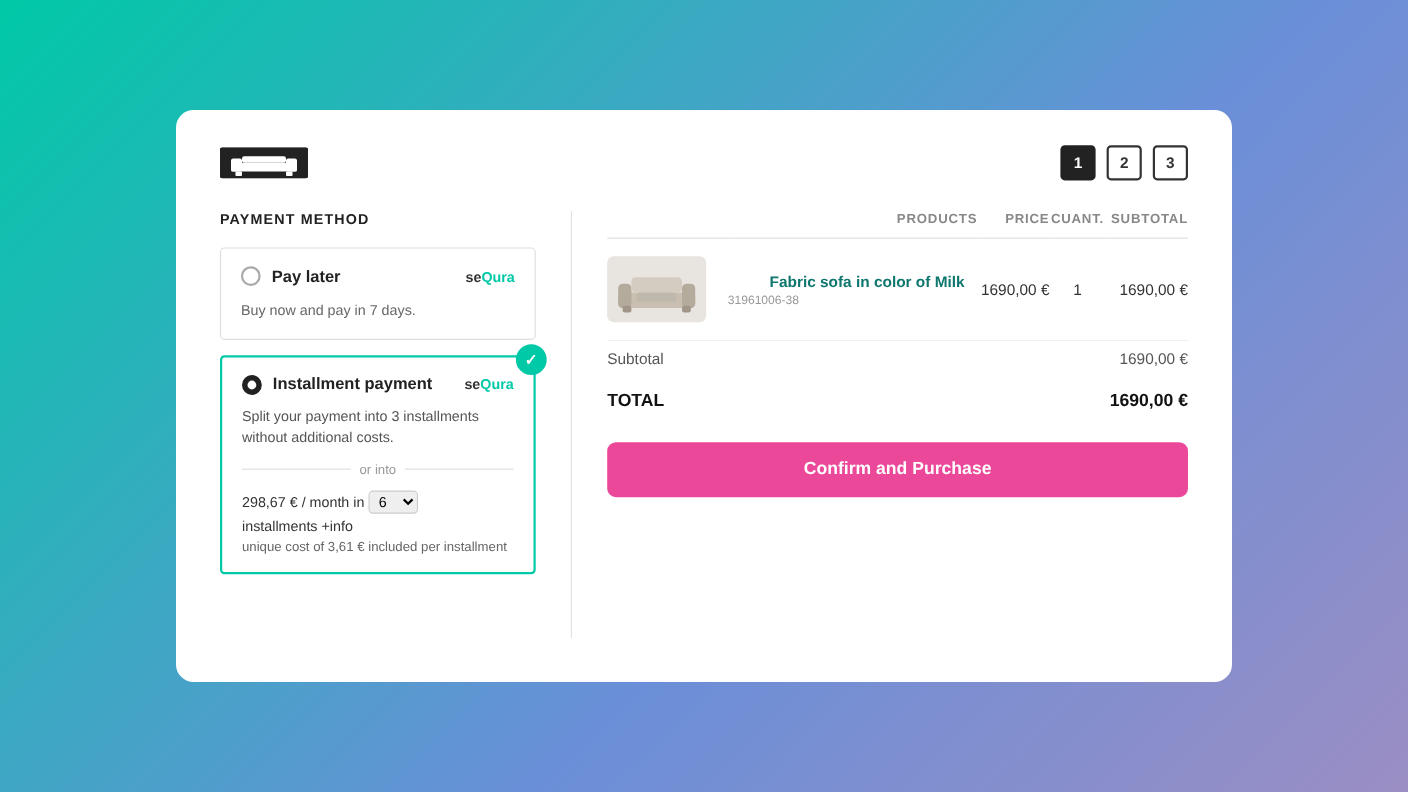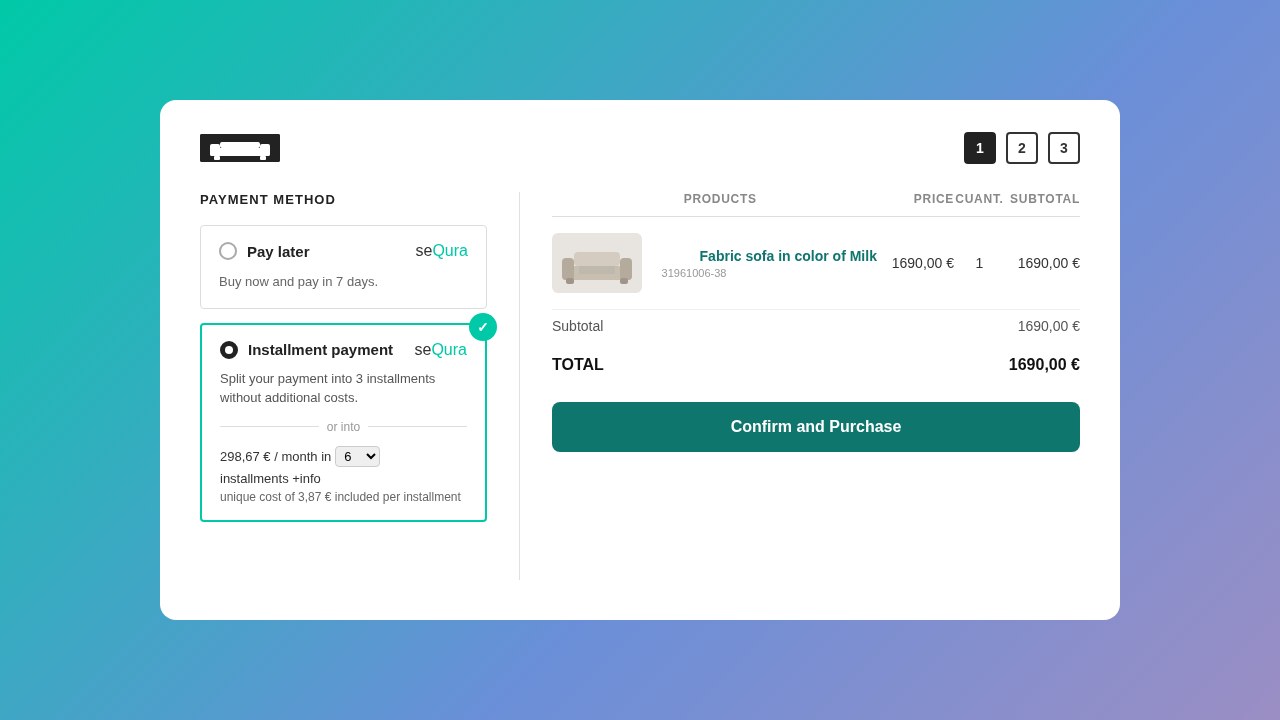--- a/index.html
+++ b/index.html
@@ -125,22 +125,22 @@
       height: 8px;
       border-radius: 50%;
       background: #fff;
     }
     .payment-label {
       font-size: 15px;
       font-weight: 600;
       color: #222;
     }
     .sequra-logo {
-      font-size: 16px;
-      font-weight: 400;
+      font-size: 13px;
+      font-weight: 700;
       color: #333;
     }
     .sequra-logo span {
       color: #00c9a7;
     }
     .pay-later-info {
       margin-top: 12px;
       font-size: 13px;
       color: #666;
       line-height: 1.5;
@@ -215,21 +215,21 @@
     }
     .products-table thead tr {
       border-bottom: 1px solid #ddd;
     }
     .products-table th {
       font-size: 12px;
       font-weight: 700;
       color: #888;
       letter-spacing: 0.06em;
       padding-bottom: 10px;
-      text-align: center;
+      text-align: right;
       text-transform: uppercase;
     }
     .products-table th.right {
       text-align: right;
     }
     .products-table td {
       padding: 16px 0;
       vertical-align: middle;
     }
     .product-row td {
@@ -280,21 +280,21 @@
     }
     .summary-row.total td {
       font-size: 16px;
       font-weight: 700;
       color: #111;
       padding-top: 14px;
     }
     .confirm-btn {
       display: block;
       width: 100%;
-      background: #0f766e;
+      background: #ec4899;
       color: #fff;
       border: none;
       border-radius: 8px;
       padding: 16px;
       font-size: 16px;
       font-weight: 600;
       cursor: pointer;
       margin-top: 20px;
       text-align: center;
     }
@@ -359,21 +359,21 @@
         <div class="installment-calc">
           <span>298,67 € / month in</span>
           <select>
             <option>6</option>
             <option>3</option>
             <option>9</option>
             <option>12</option>
           </select>
           <span>installments +info</span>
         </div>
-        <div class="installment-note">unique cost of 3,87 € included per installment</div>
+        <div class="installment-note">unique cost of 3,61 € included per installment</div>
       </div>
     </div>
 
     <div class="right-panel">
       <table class="products-table">
         <thead>
           <tr>
             <th colspan="2">PRODUCTS</th>
             <th class="right">PRICE</th>
             <th class="right" style="text-align:center;">CUANT.</th>

